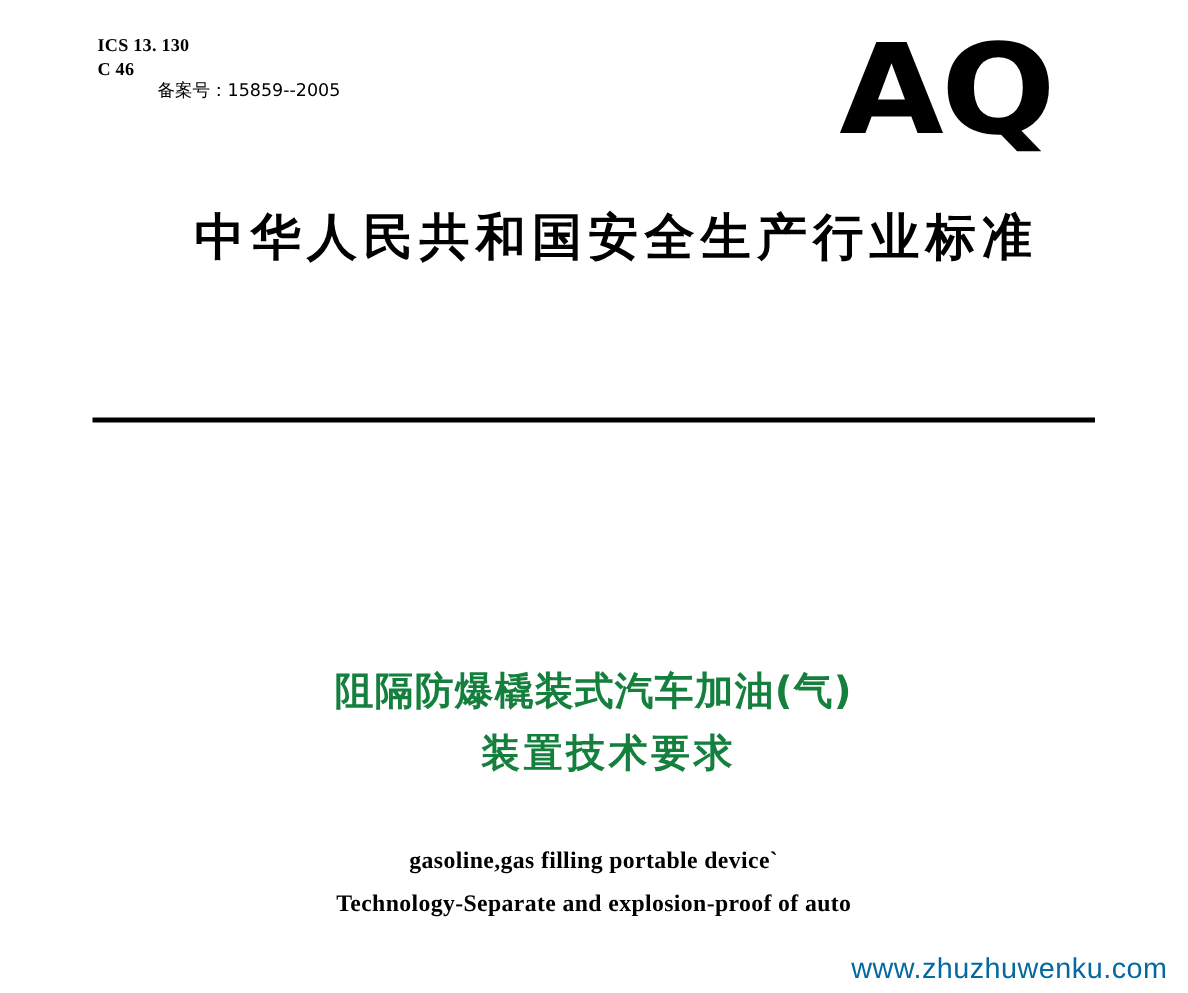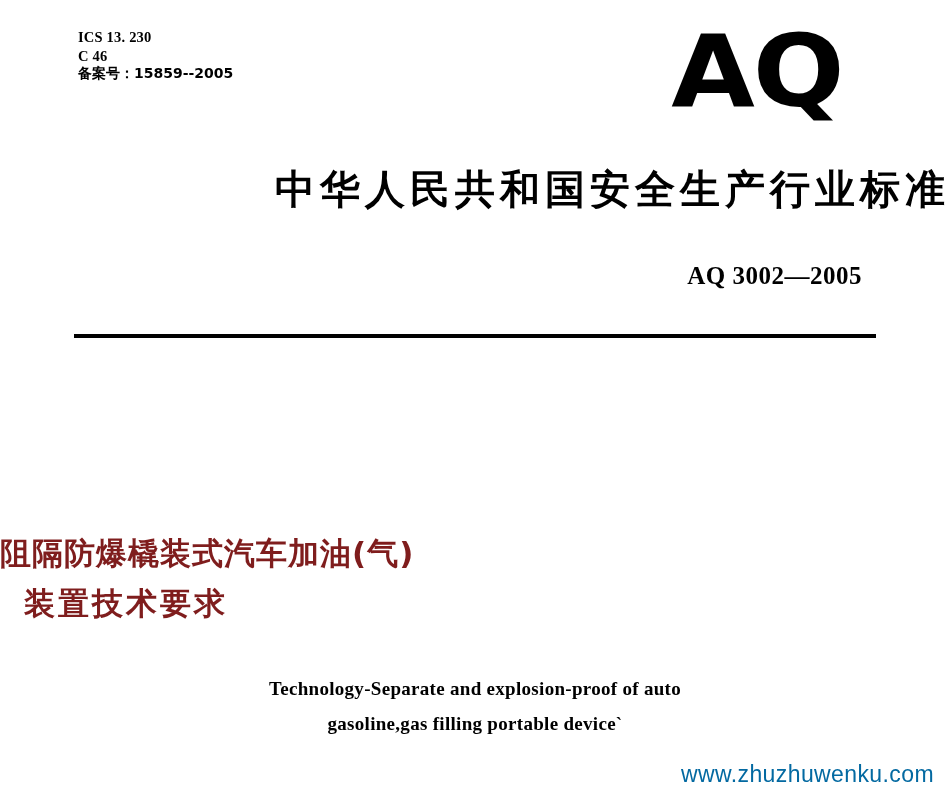--- a/index.html
+++ b/index.html
@@ -29,22 +29,23 @@
   .meta-line {
     font-family: "Liberation Serif", serif;
     font-weight: bold;
     font-size: 14.5px;
     letter-spacing: 0.2px;
     white-space: nowrap;
   }
   .meta-line.cn {
     font-family: "DejaVu Sans", sans-serif;
     font-size: 14px;
-    font-weight: bold;
+    font-weight: normal;
     letter-spacing: 0px;
+    margin-left: 48px;
   }
 
   
   .logo {
     position: absolute;
     right: 108px;
     top: 22px;
     font-family: "DejaVu Sans", sans-serif;
     font-weight: bold;
     font-size: 100px;
@@ -54,21 +55,21 @@
     transform: scaleX(1.08);
     transform-origin: right top;
   }
 
   
   .cn-header {
     position: absolute;
     left: 0;
     right: 0;
     top: 162px;
-    text-align: right;
+    text-align: center;
     font-family: Liberation Serif, serif;
     font-weight: bold;
     font-size: 40px;
     letter-spacing: 5px;
     color: #000;
     white-space: nowrap;
     padding-left: 36px;
   }
 
   
@@ -92,26 +93,27 @@
     height: 4px;
     background: #000;
   }
 
   
   .title {
     position: absolute;
     left: 0;
     right: 0;
     top: 528px;
+    text-align: center;
     font-family: "DejaVu Sans", sans-serif;
     font-weight: bold;
     font-size: 31px;
     letter-spacing: 1px;
     line-height: 1.62;
-    color: #7f1d1d;
+    color: #15803d;
   }
   .title .l2 {
     letter-spacing: 3px;
     margin-left: 24px;
   }
 
   
   .subtitle {
     position: absolute;
     left: 0;
@@ -137,38 +139,37 @@
     letter-spacing: 0.4px;
     white-space: nowrap;
   }
 </style>
 </head>
 <body>
 
 <div id="page">
 
   <div class="meta">
-    <div class="meta-line">ICS 13. 230</div>
+    <div class="meta-line">ICS 13. 130</div>
     <div class="meta-line">C 46</div>
     <div class="meta-line cn">备案号：15859--2005</div>
   </div>
 
   <div class="logo">AQ</div>
 
   <div class="cn-header">中华人民共和国安全生产行业标准</div>
 
-  <div class="std-no">AQ 3002—2005</div>
 
   <div class="rule"></div>
 
   <div class="title">
     <div class="l1">阻隔防爆橇装式汽车加油(气)</div>
     <div class="l2">装置技术要求</div>
   </div>
 
   <div class="subtitle">
+    <div>gasoline,gas filling portable device`</div>
     <div>Technology-Separate and explosion-proof of auto</div>
-    <div>gasoline,gas filling portable device`</div>
   </div>
 
   <div class="watermark">www.zhuzhuwenku.com</div>
 
 </div>
 
 </body></html>

